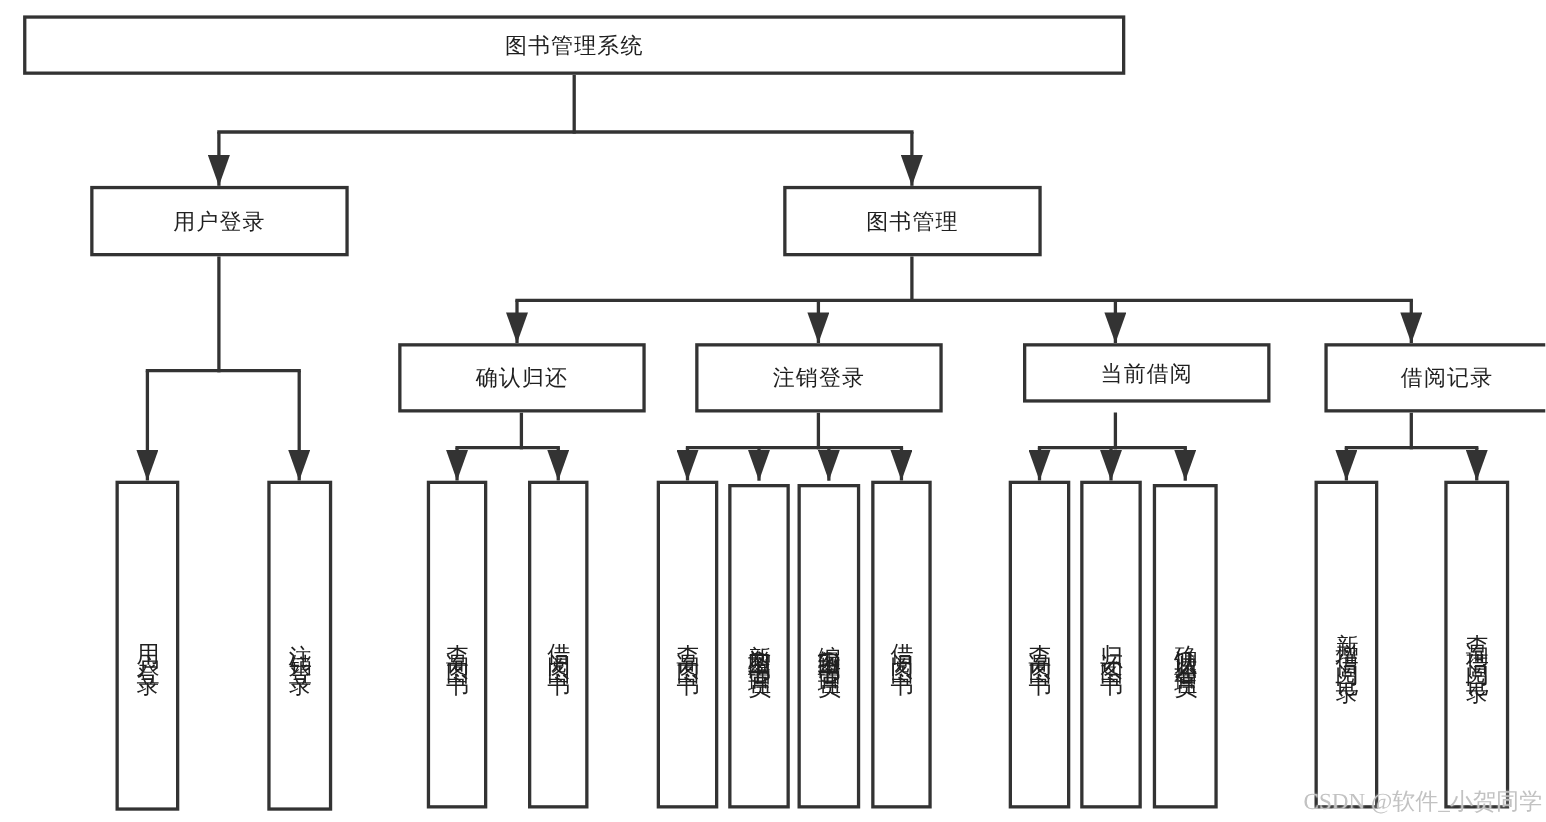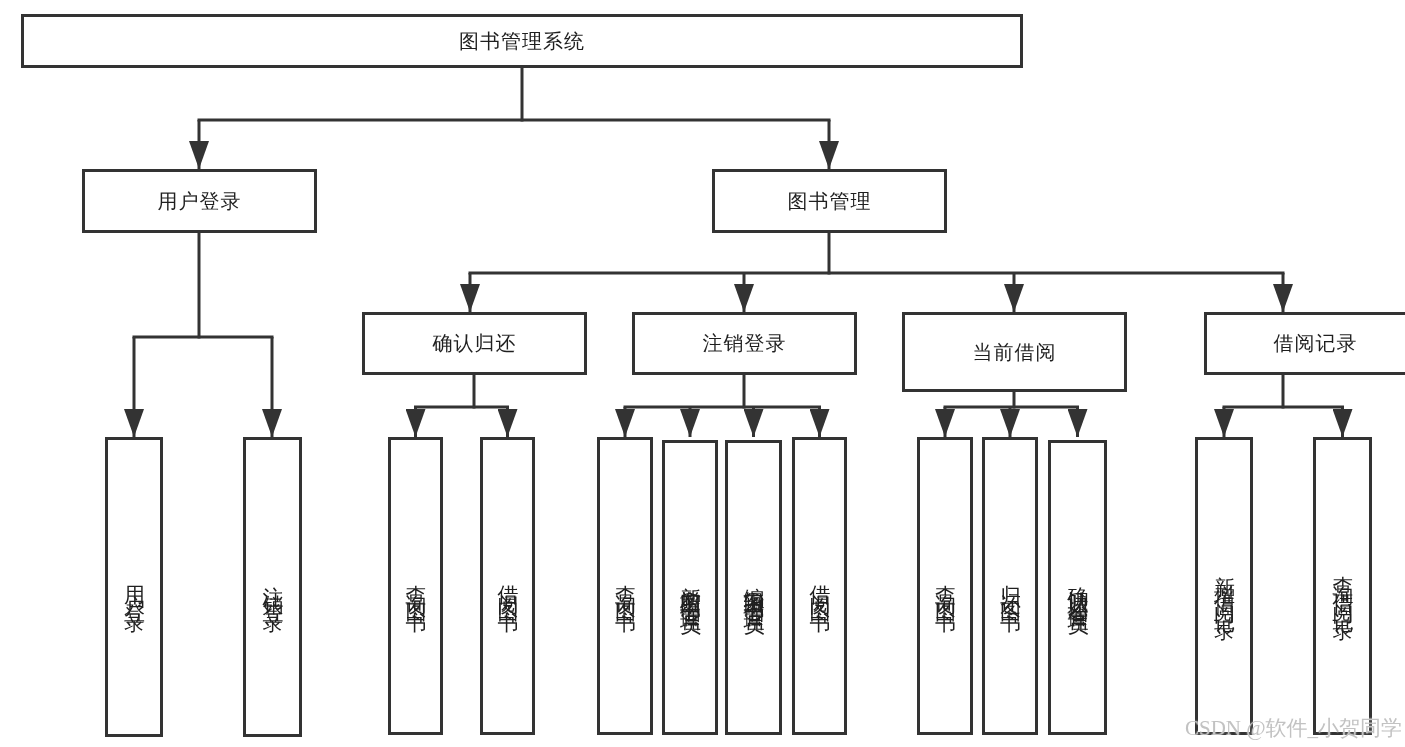--- a/index.html
+++ b/index.html
@@ -89,21 +89,21 @@
   <div class="box hbox" style="left:712px;top:169px;width:235px;height:64px;">
     <span>图书管理</span>
   </div>
 
   <div class="box hbox" style="left:362px;top:312px;width:225px;height:63px;">
     <span>确认归还</span>
   </div>
   <div class="box hbox" style="left:632px;top:312px;width:225px;height:63px;">
     <span>注销登录</span>
   </div>
-  <div class="box hbox" style="left:902px;top:312px;width:225px;height:80px;">
+  <div class="box hbox" style="left:930px;top:312px;width:225px;height:54px;">
     <span>当前借阅</span>
   </div>
   <div class="box hbox" style="left:1172px;top:312px;width:223px;height:63px;margin-left:32px;">
     <span>借阅记录</span>
   </div>
 
   <div class="box vbox" style="left:105px;top:437px;width:58px;height:300px;">
     <span>用户登录</span>
   </div>
   <div class="box vbox" style="left:243px;top:437px;width:59px;height:300px;">

